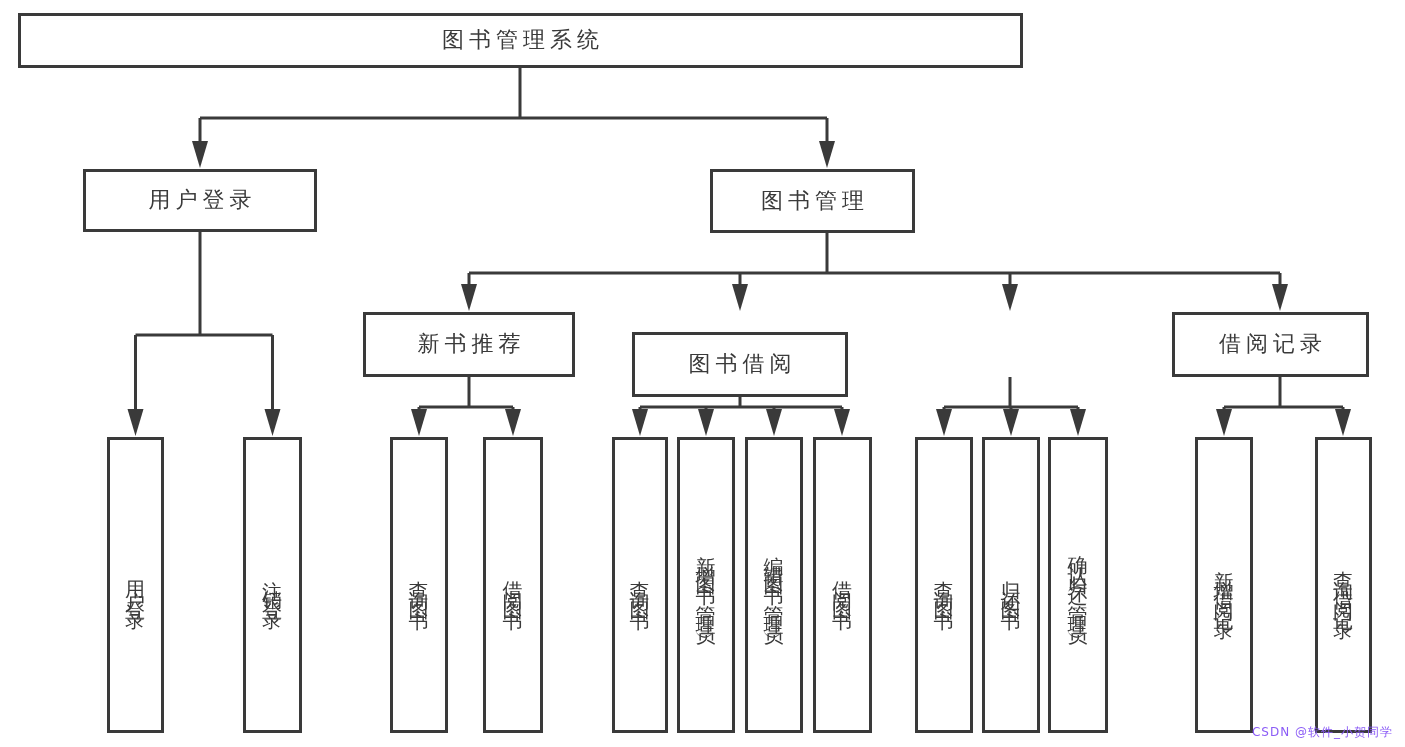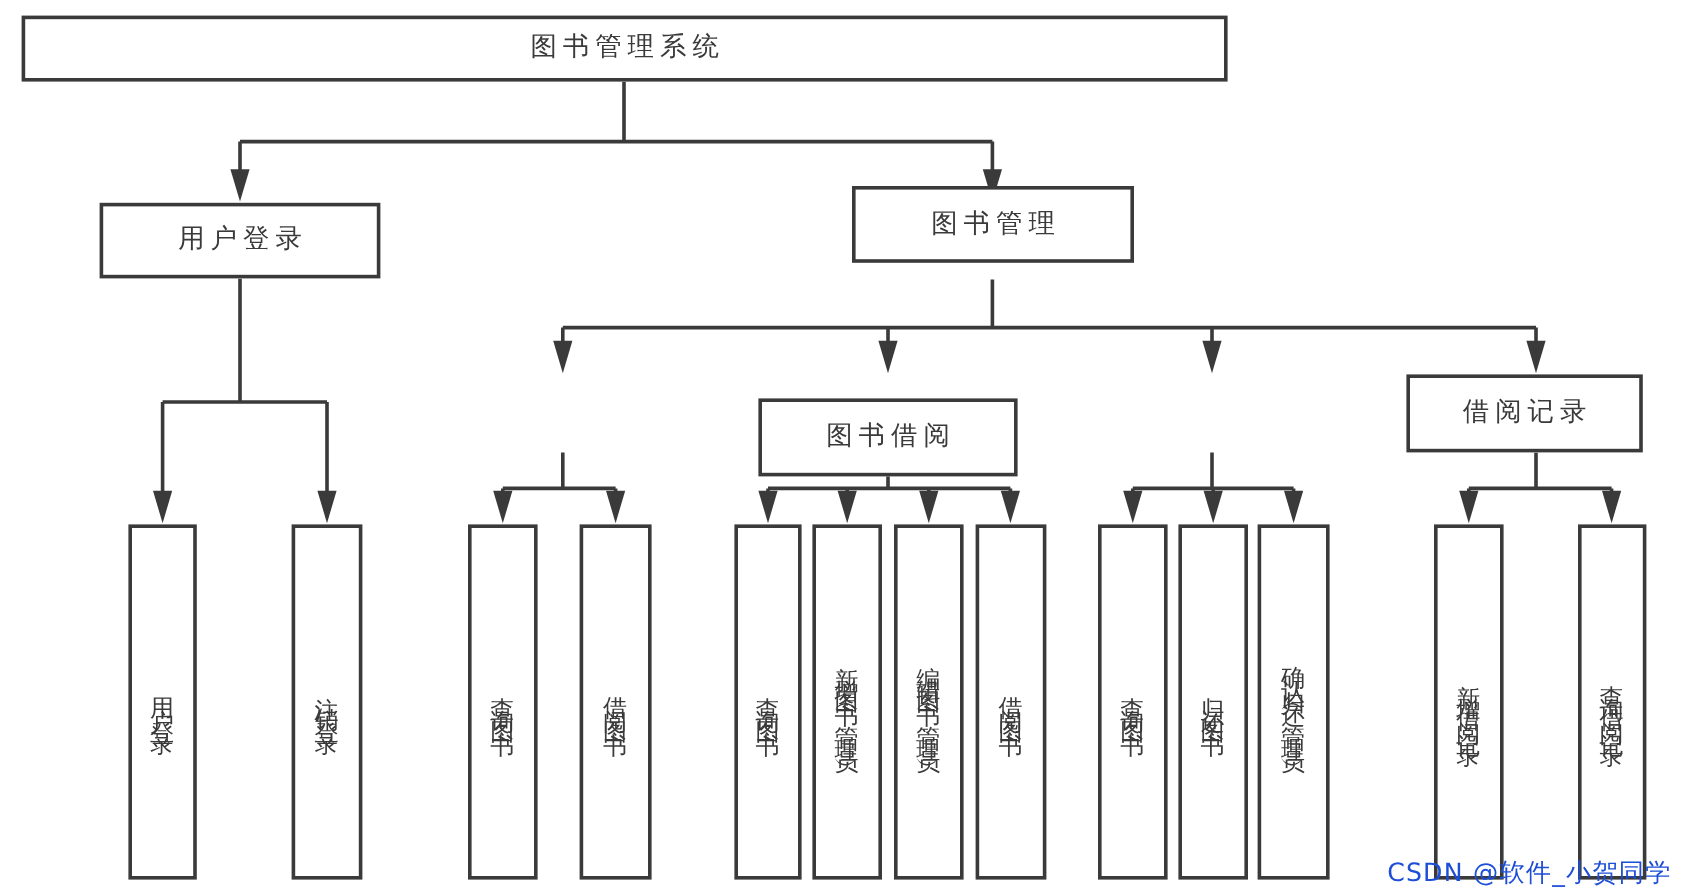--- a/index.html
+++ b/index.html
@@ -21,21 +21,21 @@
     font-size:22px;letter-spacing:5px;padding-left:5px;
     white-space:nowrap;line-height:1.3;
   }
   .vbox .lbl{
     writing-mode:vertical-rl;text-orientation:mixed;
     font-size:20px;letter-spacing:10px;line-height:1;
     white-space:nowrap;
   }
   .watermark{
     position:absolute;right:12px;bottom:6px;z-index:2;
-    font-size:21px;color:#1d4ed8;letter-spacing:1px;white-space:nowrap;margin-top:40px;
+    font-size:12px;color:#8b5cf6;letter-spacing:1px;white-space:nowrap;margin-top:40px;
   }
 </style>
 </head>
 <body>
 
 <div class="stage">
 
   <svg class="connectors" width="1405" height="747" viewBox="0 0 1405 747">
     <g stroke="#3a3a3a" stroke-width="3" fill="none">
 
@@ -76,24 +76,27 @@
     </g>
   </svg>
 
   <div class="box hbox" style="left:18px;top:13px;width:1005px;height:55px;">
     <span class="lbl">图书管理系统</span>
   </div>
 
   <div class="box hbox" style="left:83px;top:169px;width:234px;height:63px;">
     <span class="lbl">用户登录</span>
   </div>
-  <div class="box hbox" style="left:710px;top:155px;width:235px;height:64px;">
+  <div class="box hbox" style="left:710px;top:169px;width:205px;height:64px;">
     <span class="lbl">图书管理</span>
   </div>
 
+  <div class="box hbox" style="left:363px;top:312px;width:212px;height:65px;">
+    <span class="lbl">新书推荐</span>
+  </div>
   <div class="box hbox" style="left:632px;top:312px;width:216px;height:65px;margin-top:20px;">
     <span class="lbl">图书借阅</span>
   </div>
   <div class="box hbox" style="left:1172px;top:312px;width:197px;height:65px;">
     <span class="lbl">借阅记录</span>
   </div>
 
   <div class="box vbox" style="left:107px;top:437px;width:57px;height:296px;">
     <span class="lbl">用户登录</span>
   </div>

